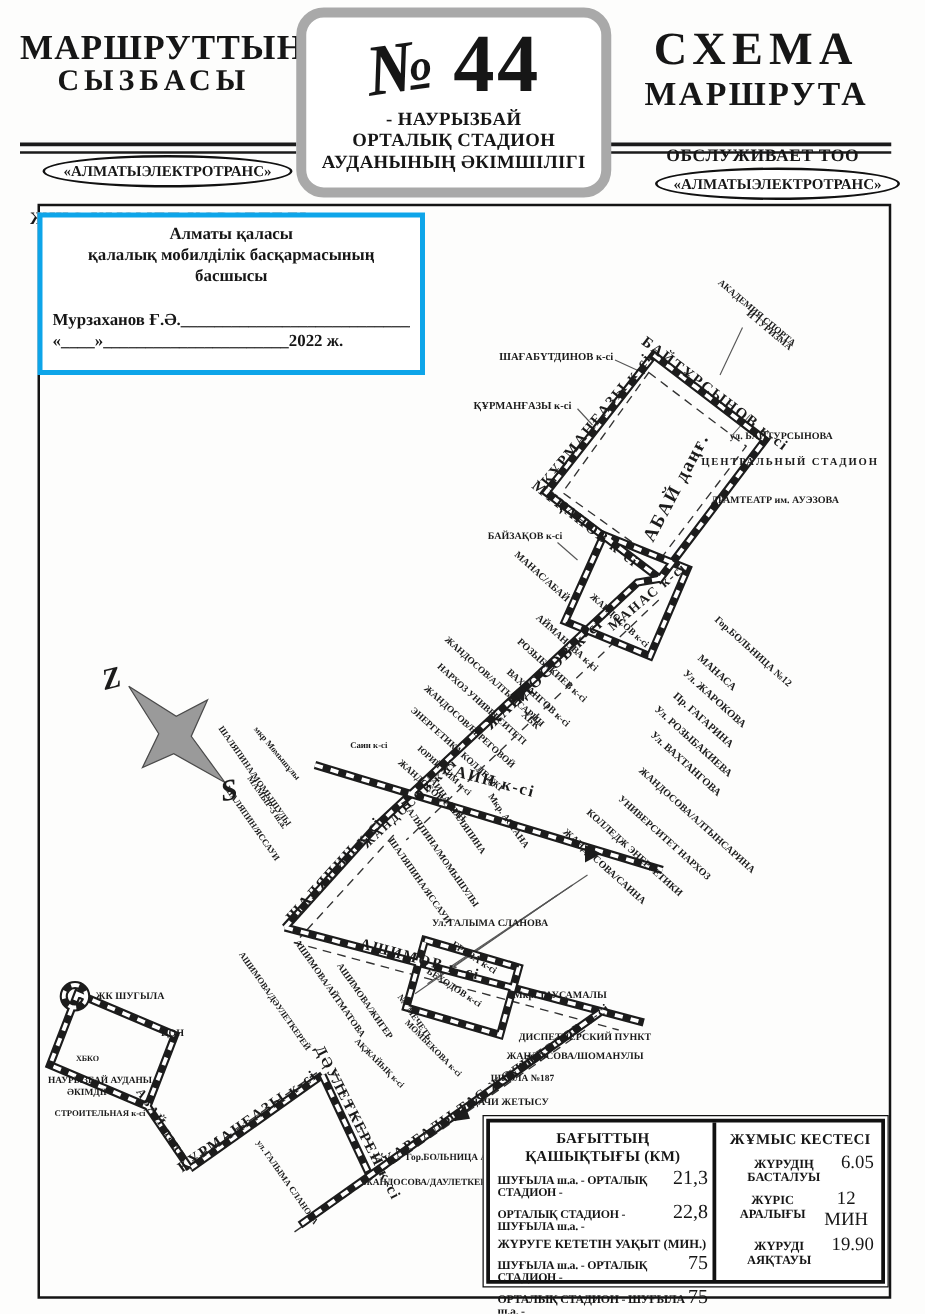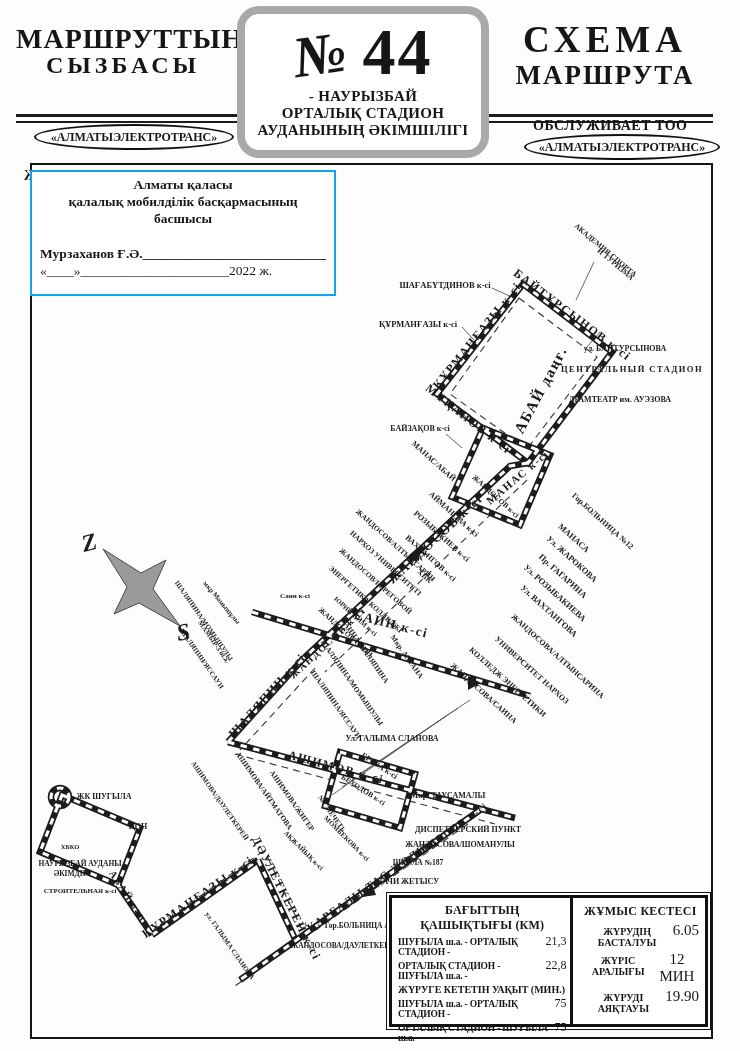--- a/index.html
+++ b/index.html
@@ -22,25 +22,25 @@
   .rule{top:114px;height:4px;border-top:3px solid #1b1b1b;border-bottom:2px solid #1b1b1b;}
   .rule.left{left:16px;width:221px;}
   .rule.right{left:481px;width:232px;}
   .oval{border:2px solid #111;border-radius:50%;text-align:center;font-weight:bold;
         font-size:12px;background:#fff;}
   .oval.l{left:34px;top:124px;width:196px;height:22px;line-height:22px;}
   .oval.r{left:524px;top:134px;width:192px;height:22px;line-height:22px;}
   .left-sub{left:24px;top:168px;font-weight:bold;font-size:14px;letter-spacing:1.5px;}
   .right-serves{left:533px;top:118px;font-weight:bold;font-size:14px;letter-spacing:.5px;}
   
-  .approval{left:30px;top:170px;width:286px;height:112px;border:2px solid #0ea5e9;
+  .approval{left:30px;top:170px;width:286px;height:112px;border:4px solid #0ea5e9;
             background:#fff;z-index:2;padding:5px 8px;}
   .approval .c{text-align:center;font-weight:bold;font-size:13.5px;line-height:1.25;}
   .approval .name{font-weight:bold;font-size:13.5px;margin-top:18px;white-space:nowrap;overflow:hidden;}
-  .approval .date{font-weight:normal;font-size:13.5px;margin-top:1px;white-space:nowrap;overflow:hidden;}
+  .approval .date{font-weight:bold;font-size:13.5px;margin-top:1px;white-space:nowrap;overflow:hidden;}
   
   .frame{left:30px;top:163px;width:679px;height:872px;border:2px solid #141414;background:transparent;}
   svg.map{left:0;top:0;width:740px;height:1051px;z-index:1;pointer-events:none;}
   .rt{fill:none;stroke:#1c1c1c;stroke-width:6.5;stroke-linejoin:miter;}
   .rtw{fill:none;stroke:#ffffff;stroke-width:3.1;stroke-dasharray:6.5 6.5;}
   .dash{fill:none;stroke:#333;stroke-width:1.1;stroke-dasharray:7 5;}
   .thin{fill:none;stroke:#555;stroke-width:.9;}
   svg.map text{fill:#1b1b1b;font-family:"Liberation Serif",serif;font-weight:bold;}
   .star{fill:#9a9a9a;stroke:#4a4a4a;stroke-width:1;}
   .compass-letter{font-size:24px;font-style:italic;}
@@ -48,21 +48,21 @@
   .tables{left:386px;top:892px;width:319px;height:132px;border:1px solid #111;
           background:#fff;z-index:2;padding:2px;}
   .tables-inner{border:3px solid #111;height:100%;display:flex;box-sizing:border-box;}
   .t-left{width:57%;padding:5px 4px 2px 6px;box-sizing:border-box;}
   .t-div{width:3px;background:#111;}
   .t-right{flex:1;padding:6px 6px 2px 8px;box-sizing:border-box;}
   .t-title{font-weight:bold;font-size:12px;text-align:center;letter-spacing:.2px;}
   .t-sub{font-weight:bold;font-size:10px;text-align:left;margin-top:3px;}
   .d-row{display:flex;justify-content:space-between;align-items:baseline;margin-top:1px;}
   .d-row .lbl{font-weight:bold;font-size:9.5px;letter-spacing:-.2px;}
-  .d-row .val{font-size:12px;font-weight:normal;}
+  .d-row .val{font-size:16px;font-weight:normal;}
   .s-row{display:flex;justify-content:space-between;align-items:baseline;margin-top:3px;text-align:center;}
   .s-row .lbl{font-weight:bold;font-size:10px;}
   .s-row .val{font-size:15px;}
 </style>
 </head>
 <body>
 
 <div class="abs title-left">
   <div class="l1">МАРШРУТТЫҢ</div>
   <div class="l2">СЫЗБАСЫ</div>

